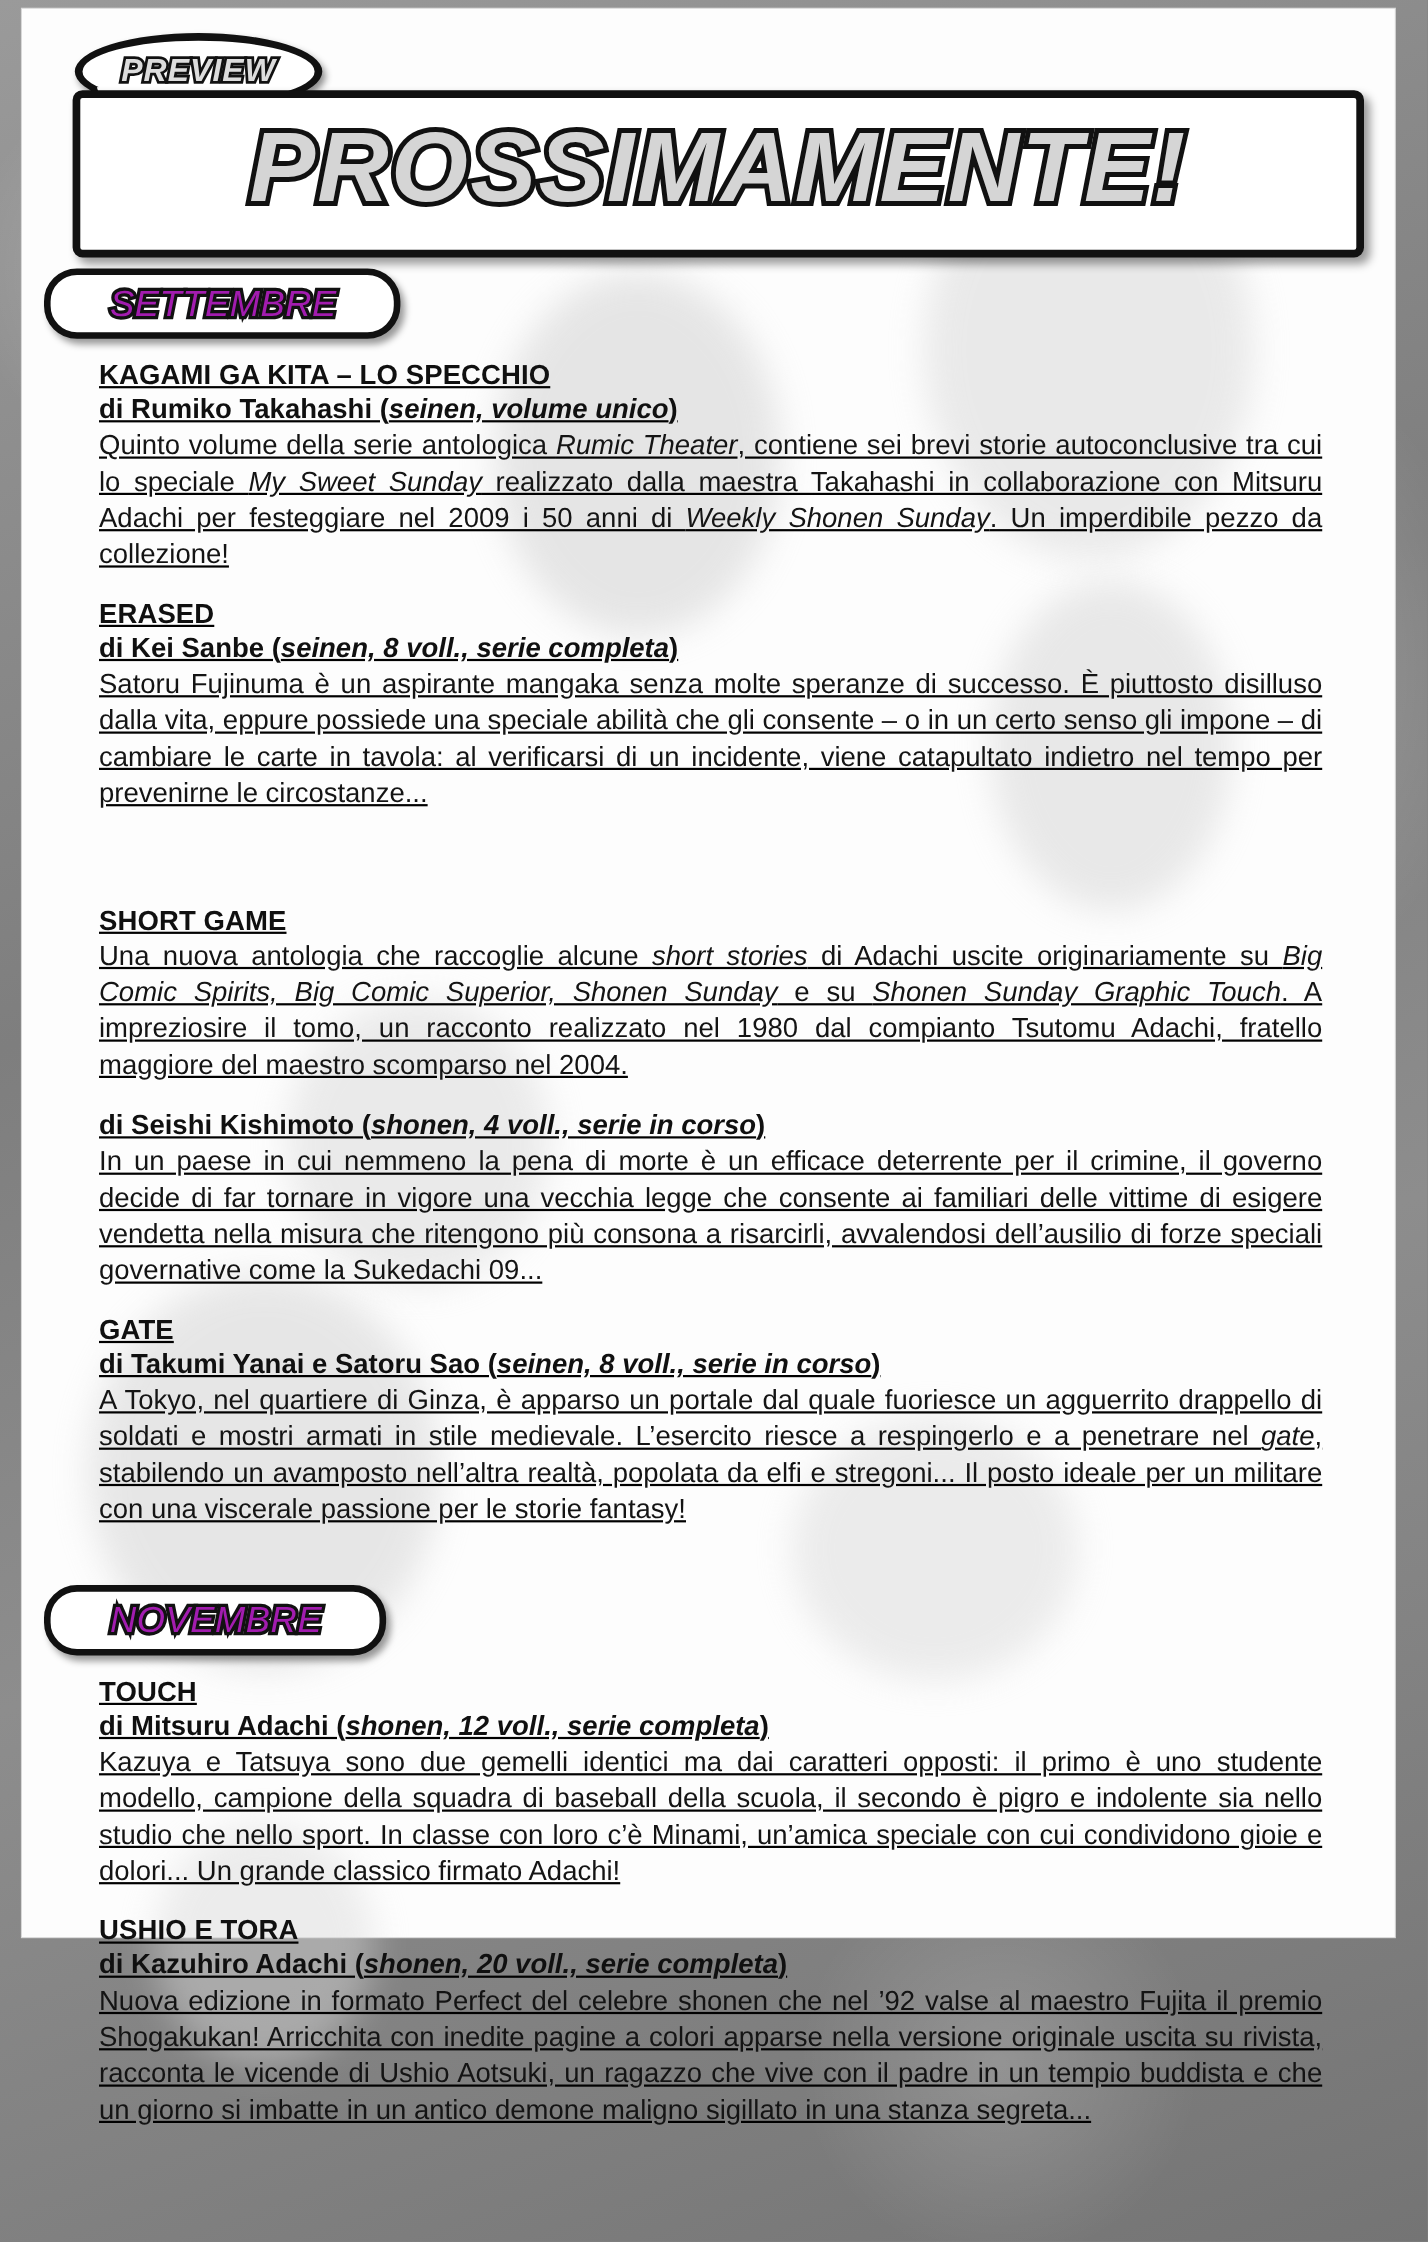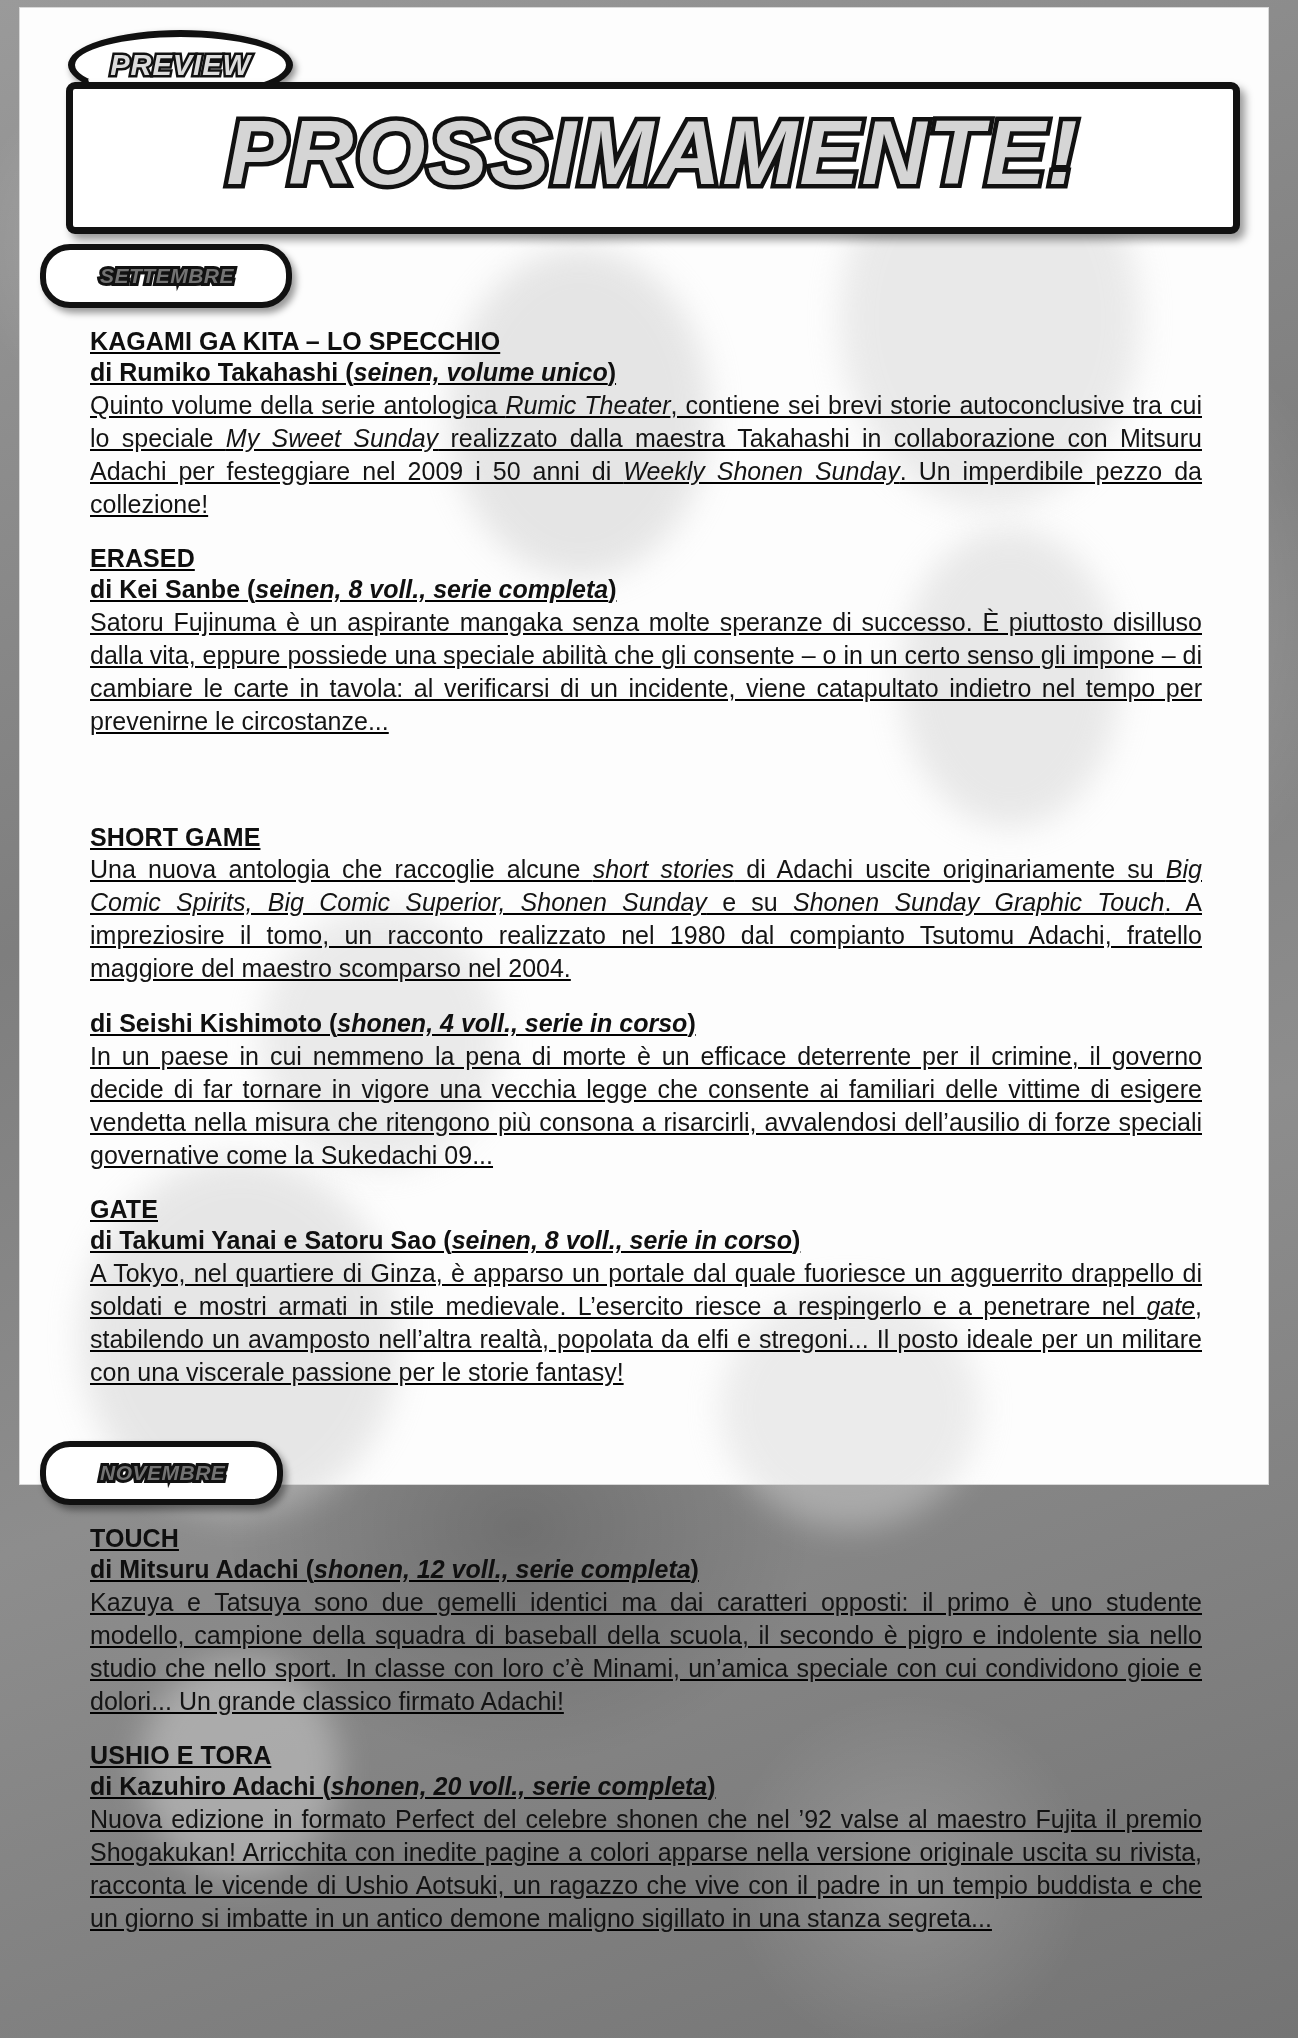--- a/index.html
+++ b/index.html
@@ -30,21 +30,21 @@
       radial-gradient(ellipse 260px 260px at 70% 92%, rgba(255,255,255,.18), rgba(255,255,255,0) 70%),
       linear-gradient(160deg, #9a9a9a 0%, #7e7e7e 38%, #8d8d8d 62%, #747474 100%);
   }
 
   
   #sheet {
     position: absolute;
     left: 20px;
     top: 8px;
     width: 1248px;
-    height: 1476px;
+    height: 1753px;
     background: #fdfdfd;
     box-shadow: 0 0 0 1px #d8d8d8;
   }
 
   
   .smudge {
     position: absolute;
     pointer-events: none;
     border-radius: 50%;
     filter: blur(16px);
@@ -154,25 +154,25 @@
     border: 6px solid #111;
     border-radius: 30px;
     box-shadow: 4px 5px 7px rgba(0,0,0,.40);
     display: flex;
     align-items: center;
   }
   .month-pill .month-label {
     display: block;
     margin-left: 54px;
     margin-right: 52px;
-    font-size: 21px;
-    font-weight: bold;
+    font-size: 33px;
+    font-weight: normal;
     font-style: italic;
     letter-spacing: .5px;
-    color: #737373;
+    color: #a21caf;
     -webkit-text-stroke: 6px #111;
     paint-order: stroke fill;
     white-space: nowrap;
   }
 
   
   #body-col {
     position: absolute;
     left: 46px;
     top: 236px;

